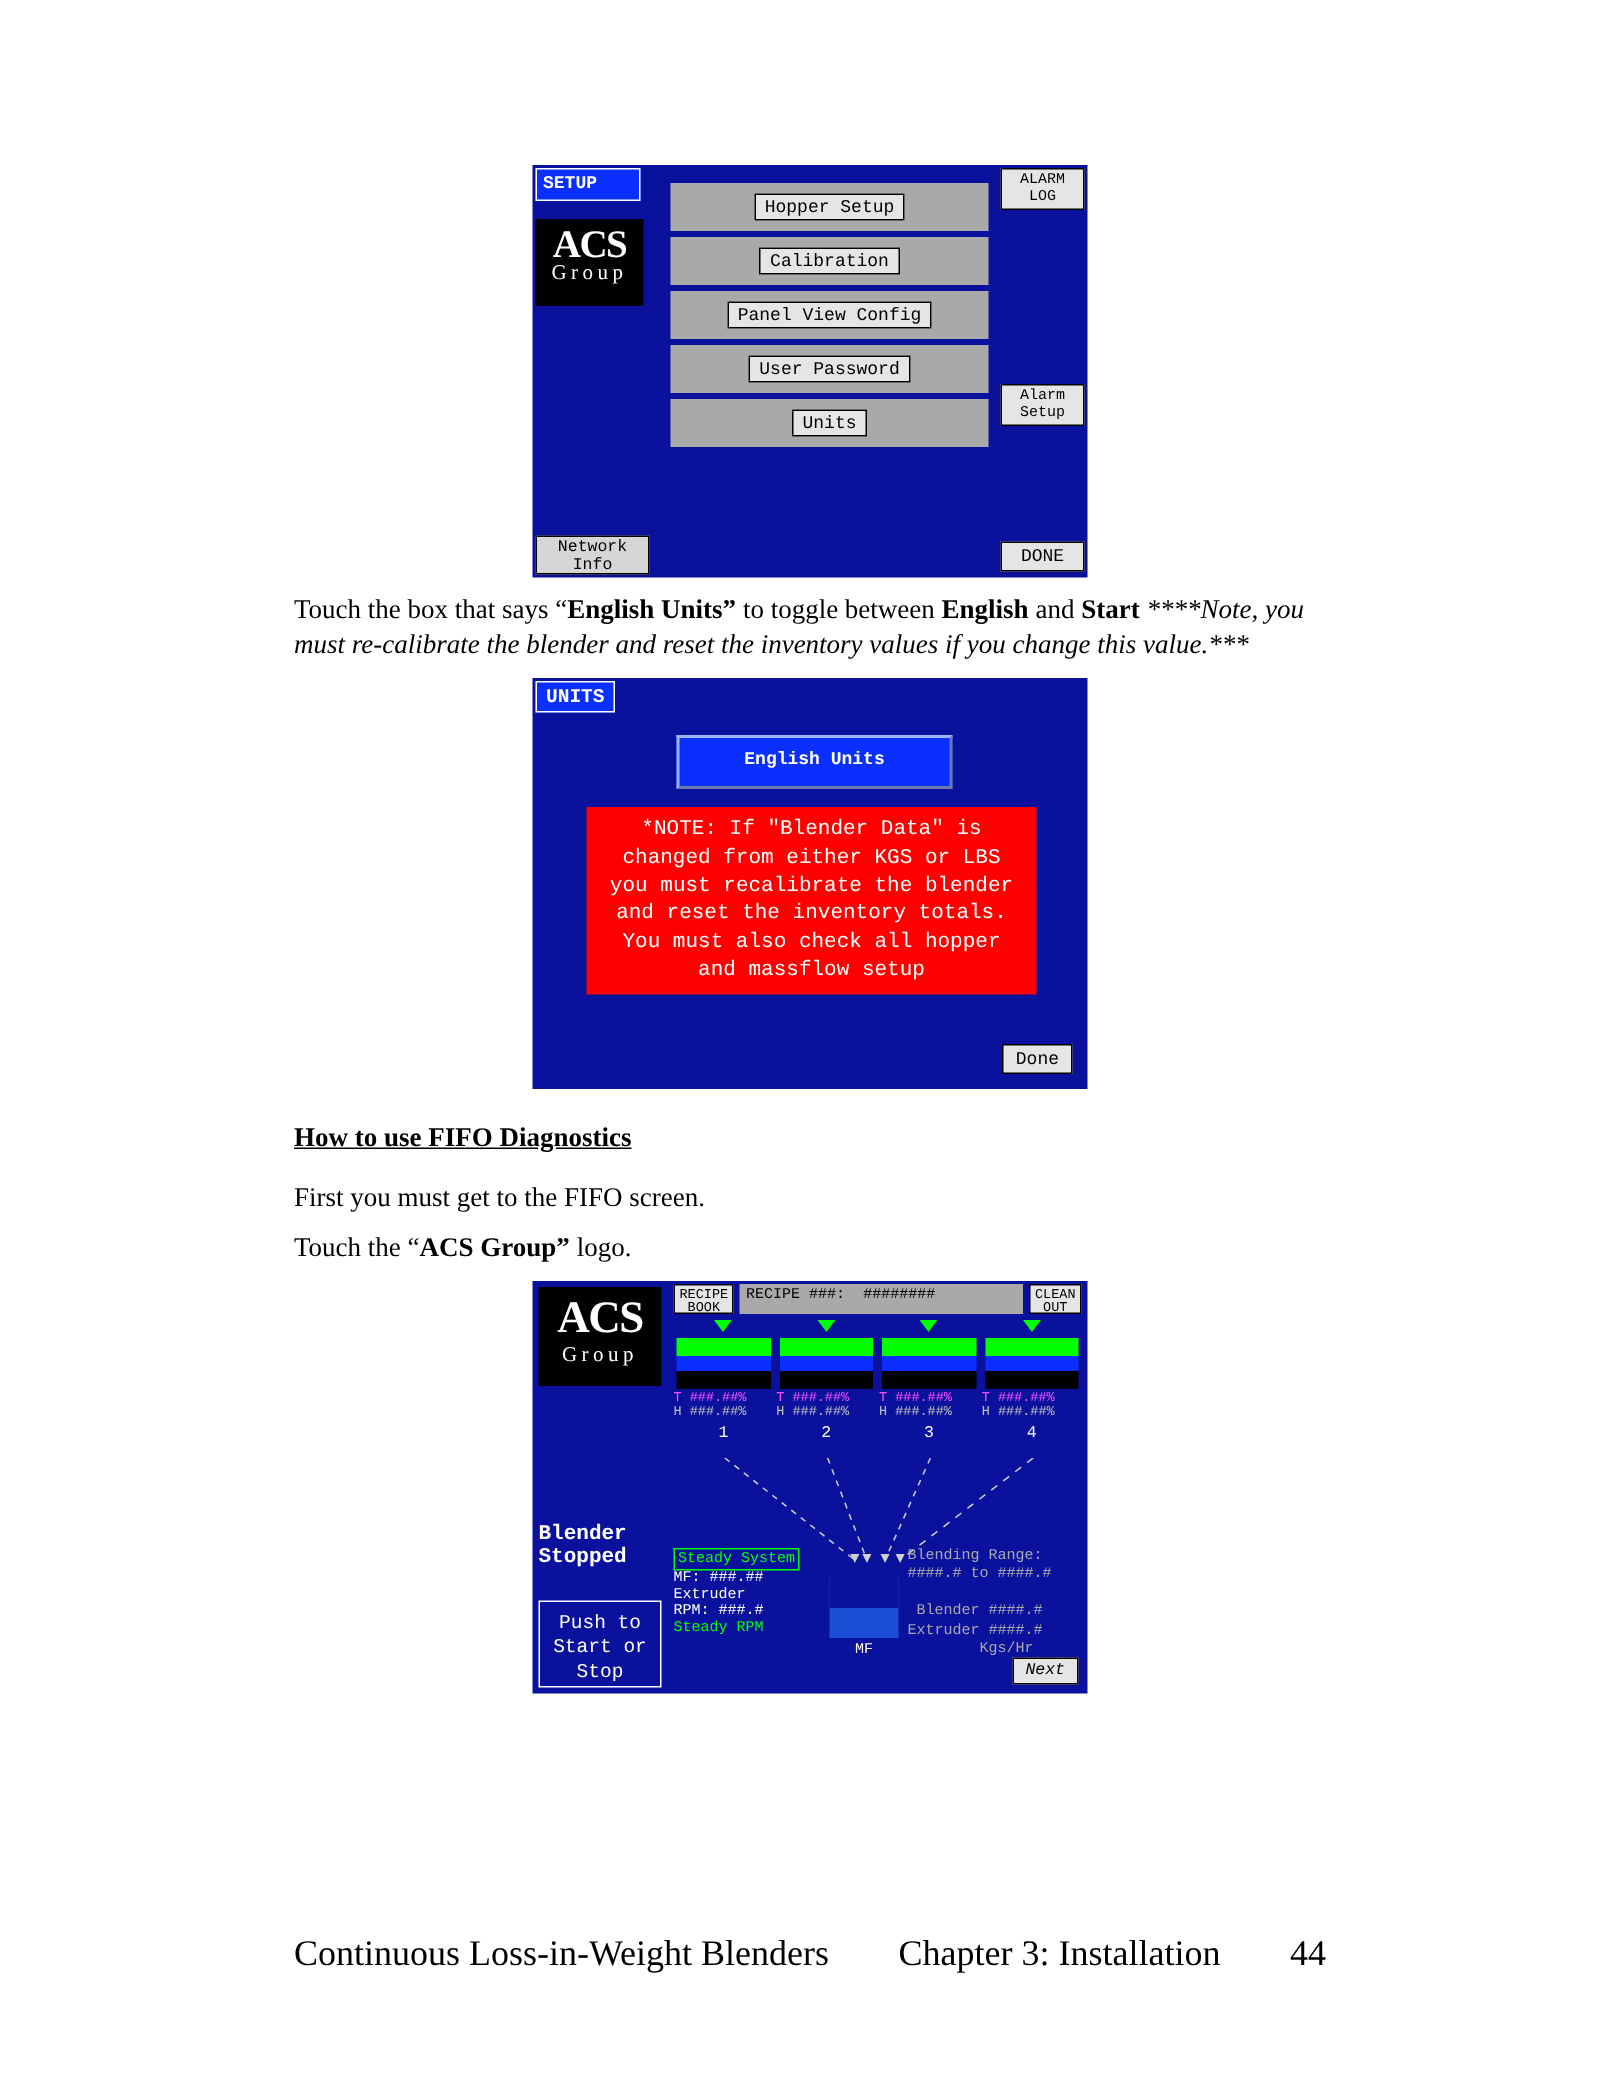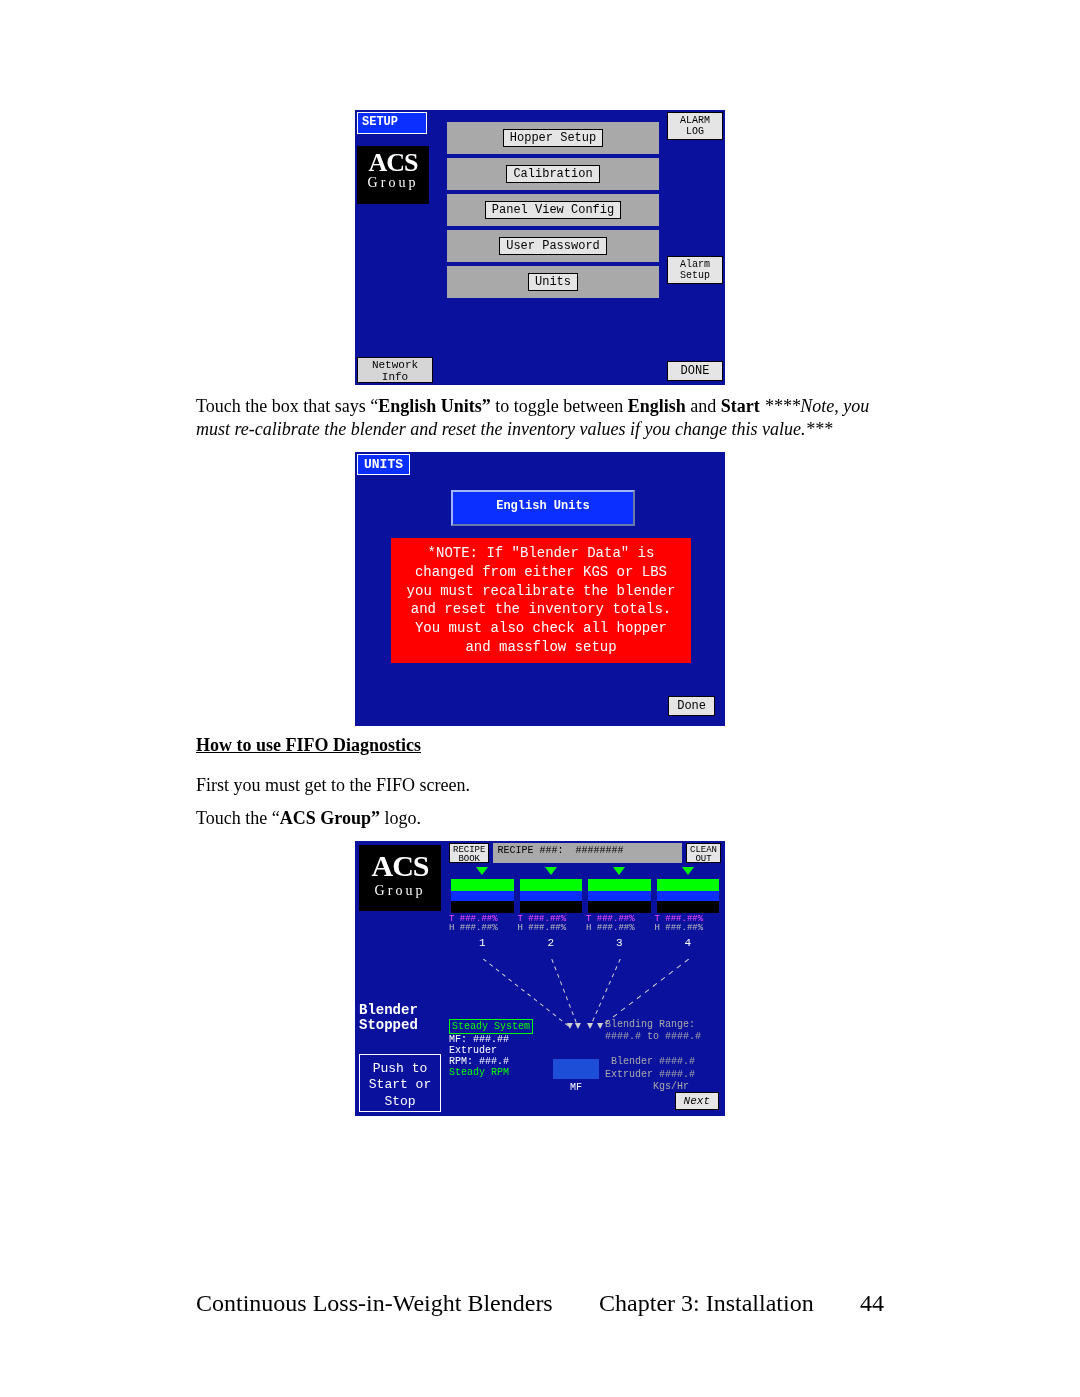--- a/index.html
+++ b/index.html
@@ -260,21 +260,21 @@
   .hmi-main .lower .c { flex:1; text-align:left; color:#a9a9a9; line-height:1.25; white-space:pre;}
 
   .hmi-main .next {
     position:absolute; right:6px; bottom:6px;
     background:#e5e5e5; color:#000; border:1px solid #000;
     font-size:11px; padding:2px 8px;font-style:italic;
   }
 
   
   .para { font-size: 18px; margin: 10px 0; line-height: 1.3; }
-  .heading { font-size: 18px; font-weight: bold; text-decoration: underline; margin-top: 9px; }
+  .heading { font-size: 18px; font-weight: bold; text-decoration: underline; margin-top: 22px; }
   .italic { font-style: italic; }
   .bold { font-weight: bold; }
 </style>
 </head>
 <body>
 <div class="page">
 
 <div class="hmi hmi-setup">
   <div class="left-col">
     <div class="title-box">SETUP</div>

